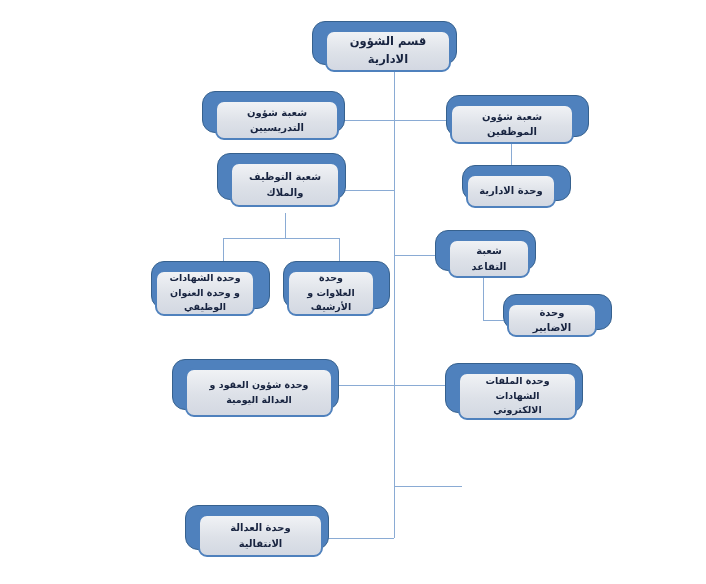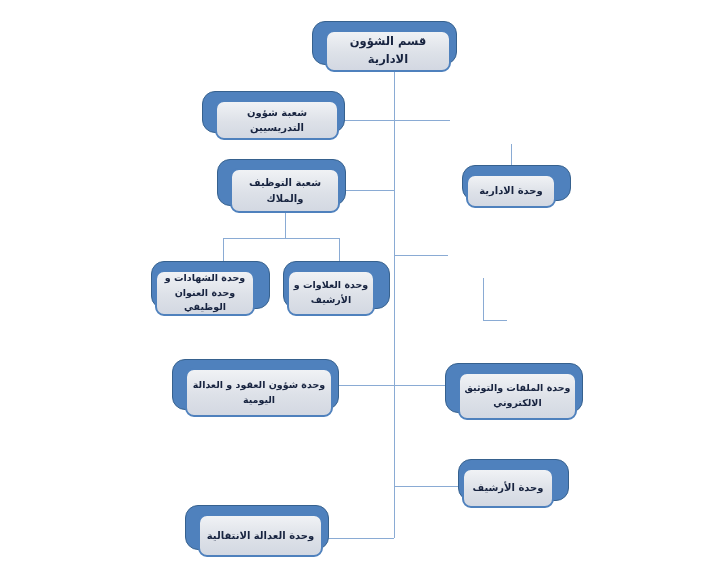--- a/index.html
+++ b/index.html
@@ -35,21 +35,21 @@
     box-sizing:border-box;
     display:flex;align-items:center;justify-content:center;
     text-align:center;
   }
   .node-label{
     direction:rtl;
     color:#17233f;
     font-weight:bold;
     font-size:10px;
     line-height:1.55;
-    padding:0 3px;
+    padding:0 11px;
   }
   .fs-lg .node-label{font-size:11.5px;}
   .fs-sm .node-label{font-size:9.5px;}
 </style>
 </head>
 <body>
 
 <div id="canvas">
 
   <div class="line" style="left:394px;top:72px;width:1px;height:466px"></div>
@@ -74,71 +74,83 @@
       </div>
   </div>
 
   <div class="node side-left" style="left:215px;top:100px;width:124px;height:40px">
     <div class="node-shadow"></div>
     <div class="node-front">
         <span class="node-label">شعبة شؤون التدريسيين</span>
       </div>
   </div>
 
+  <div class="node side-right" style="left:450px;top:104px;width:124px;height:40px">
+    <div class="node-shadow"></div>
+    <div class="node-front">
+        <span class="node-label">شعبة شؤون الموظفين</span>
+      </div>
+  </div>
 
   <div class="node side-right" style="left:466px;top:174px;width:90px;height:34px">
     <div class="node-shadow"></div>
     <div class="node-front">
         <span class="node-label">وحدة الادارية</span>
       </div>
   </div>
 
-  <div class="node side-left" style="left:230px;top:168px;width:110px;height:45px">
+  <div class="node side-left" style="left:230px;top:162px;width:110px;height:45px">
     <div class="node-shadow"></div>
     <div class="node-front">
         <span class="node-label">شعبة التوظيف والملاك</span>
       </div>
   </div>
 
   <div class="node side-right fs-sm" style="left:155px;top:270px;width:100px;height:46px">
     <div class="node-shadow"></div>
     <div class="node-front">
         <span class="node-label">وحدة الشهادات و وحدة العنوان الوظيفي</span>
       </div>
   </div>
 
   <div class="node side-right fs-sm" style="left:287px;top:270px;width:88px;height:46px">
     <div class="node-shadow"></div>
     <div class="node-front">
         <span class="node-label">وحدة العلاوات و الأرشيف</span>
       </div>
   </div>
 
+  <div class="node side-left" style="left:448px;top:239px;width:82px;height:39px">
+    <div class="node-shadow"></div>
+    <div class="node-front">
+        <span class="node-label">شعبة التقاعد</span>
+      </div>
+  </div>
 
+  <div class="node side-right" style="left:507px;top:303px;width:90px;height:34px">
+    <div class="node-shadow"></div>
+    <div class="node-front">
+        <span class="node-label">وحدة الاضابير</span>
+      </div>
+  </div>
 
   <div class="node side-left fs-sm" style="left:185px;top:368px;width:148px;height:49px">
     <div class="node-shadow"></div>
     <div class="node-front">
         <span class="node-label">وحدة شؤون العقود و العدالة اليومية</span>
       </div>
   </div>
 
   <div class="node side-left fs-sm" style="left:458px;top:372px;width:119px;height:48px">
     <div class="node-shadow"></div>
     <div class="node-front">
-        <span class="node-label">وحدة الملفات والتوثيق الالكتروني</span>
+        <span class="node-label">وحدة الملفات الشهادات الالكتروني</span>
       </div>
   </div>
 
-  <div class="node side-right" style="left:462px;top:468px;width:92px;height:40px">
-    <div class="node-shadow"></div>
-    <div class="node-front">
-        <span class="node-label">وحدة الأرشيف</span>
-      </div>
-  </div>
 
   <div class="node side-left" style="left:198px;top:514px;width:125px;height:43px">
     <div class="node-shadow"></div>
     <div class="node-front">
         <span class="node-label">وحدة العدالة الانتقالية</span>
       </div>
   </div>
 
 </div>
 

